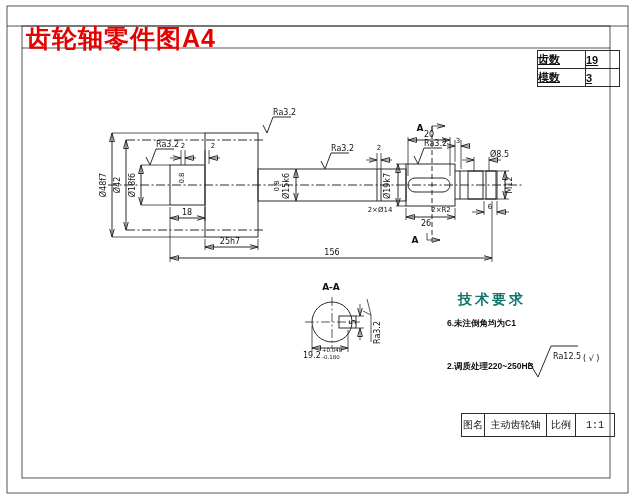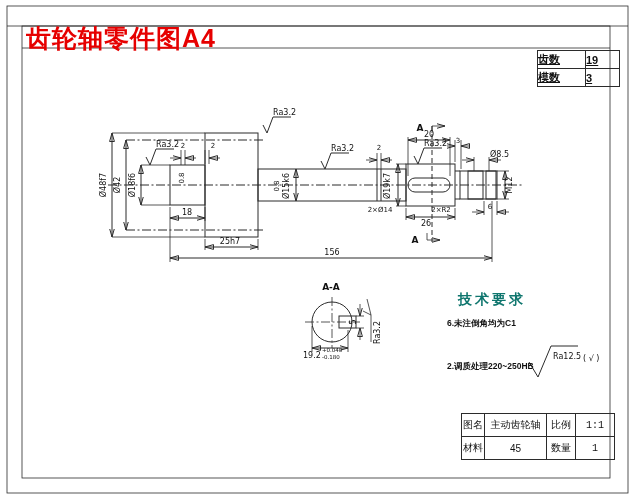--- a/index.html
+++ b/index.html
@@ -58,26 +58,20 @@
   <div id="tech-item-1" class="abs tech-item">6.未注倒角均为C1</div>
   <div id="tech-item-2" class="abs tech-item">2.调质处理220~250HB</div>
 
   <table id="title-block" class="abs">
     <tbody>
         <tr>
       <td class="tb-c1">图名</td>
       <td class="tb-c2">主动齿轮轴</td>
       <td class="tb-c3">比例</td>
       <td class="tb-c4">1:1</td>
-    </tr>
-    <tr>
-      <td class="tb-c1">材料</td>
-      <td class="tb-c2">45</td>
-      <td class="tb-c3">数量</td>
-      <td class="tb-c4">1</td>
     </tr>
   </tbody>
     </table>
 
   <svg class="abs" style="left:0;top:0" width="635" height="500" viewBox="0 0 635 500">
     <defs>
       <marker id="arr" markerUnits="userSpaceOnUse" markerWidth="9" markerHeight="6" refX="8.5" refY="3" orient="auto-start-reverse">
         <path d="M0,0.6 L8.5,3 L0,5.4 Z" fill="#2b2b2b" stroke="none"></path>
       </marker>
       <pattern id="hatch" width="5" height="5" patternUnits="userSpaceOnUse" patternTransform="rotate(45)">

